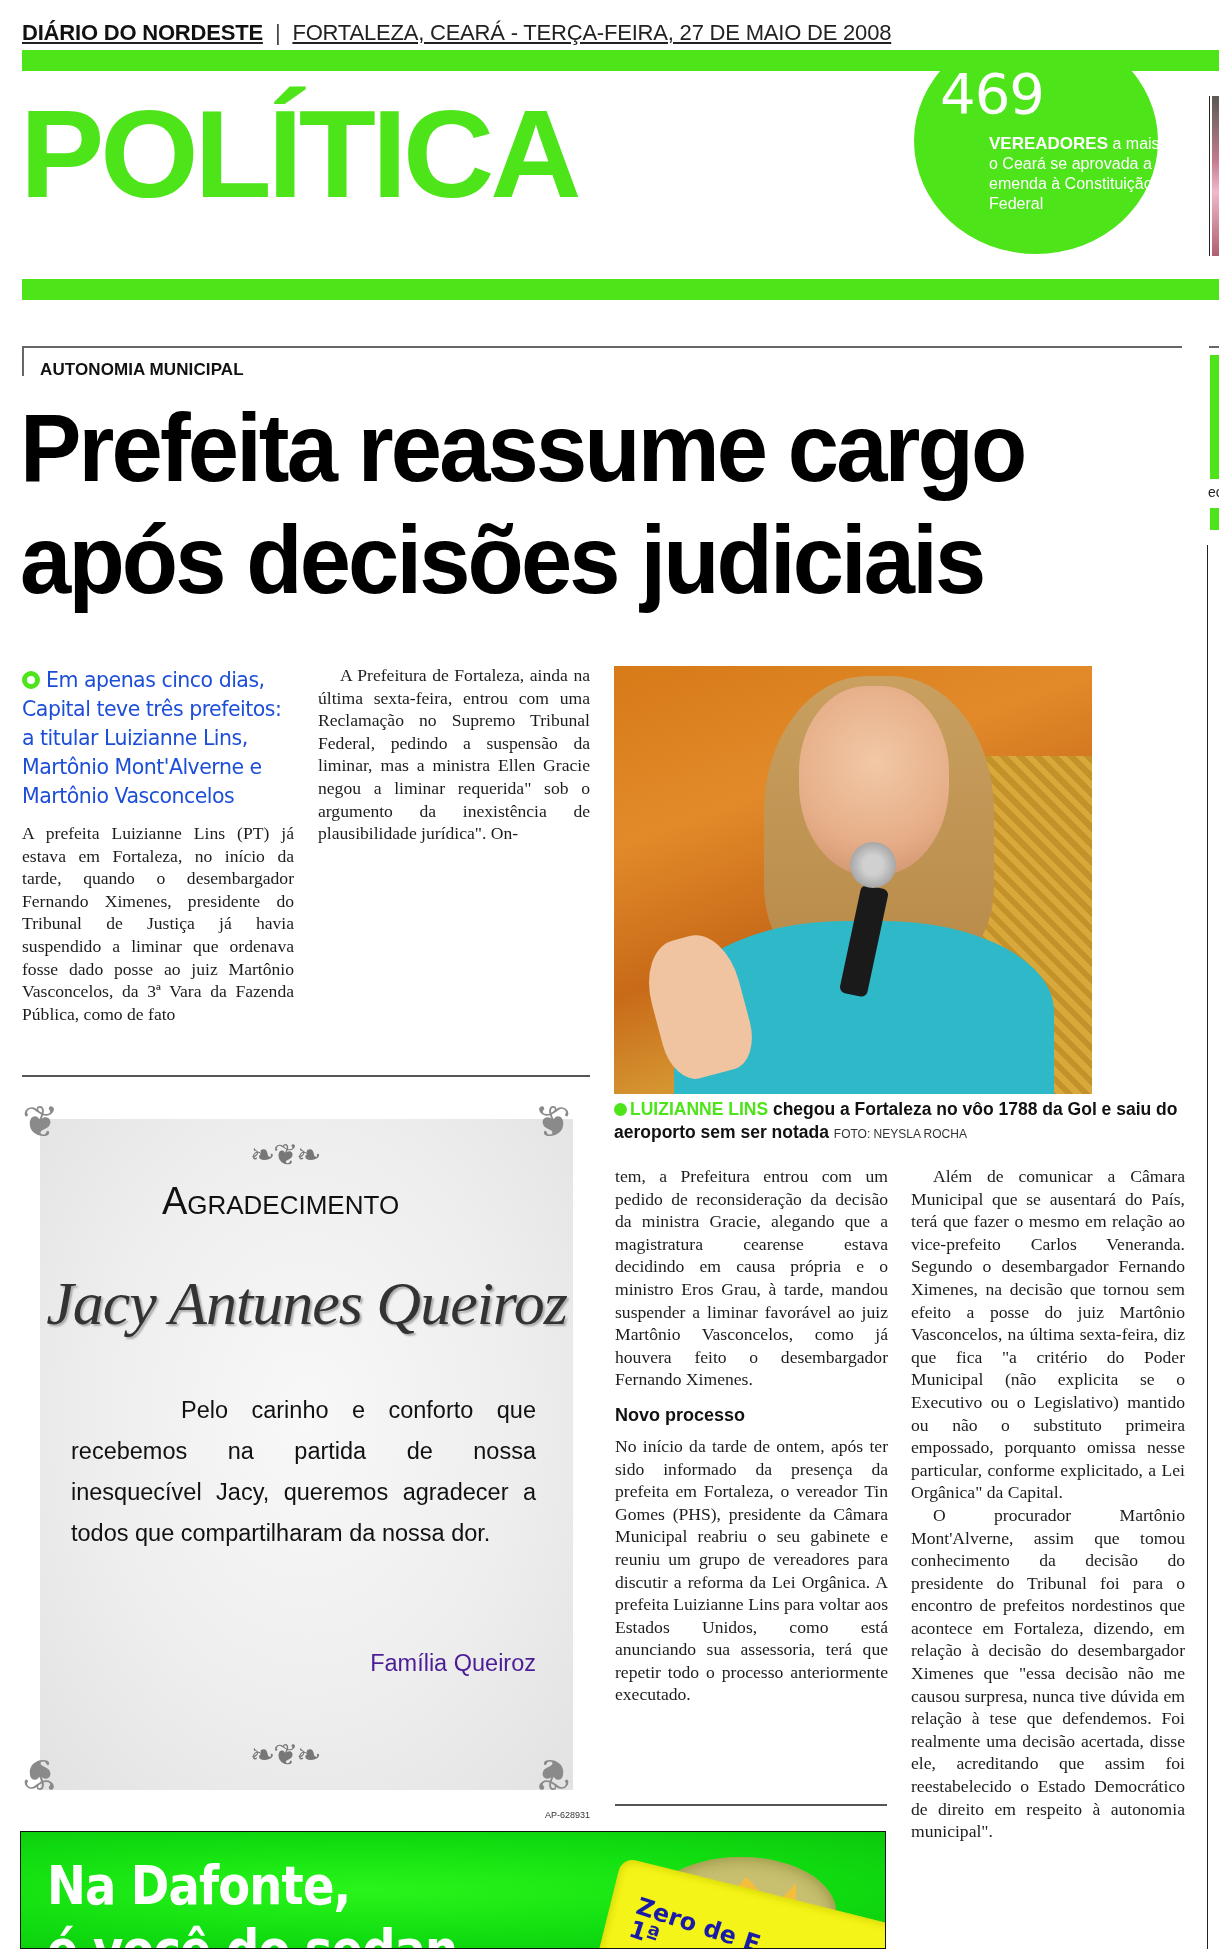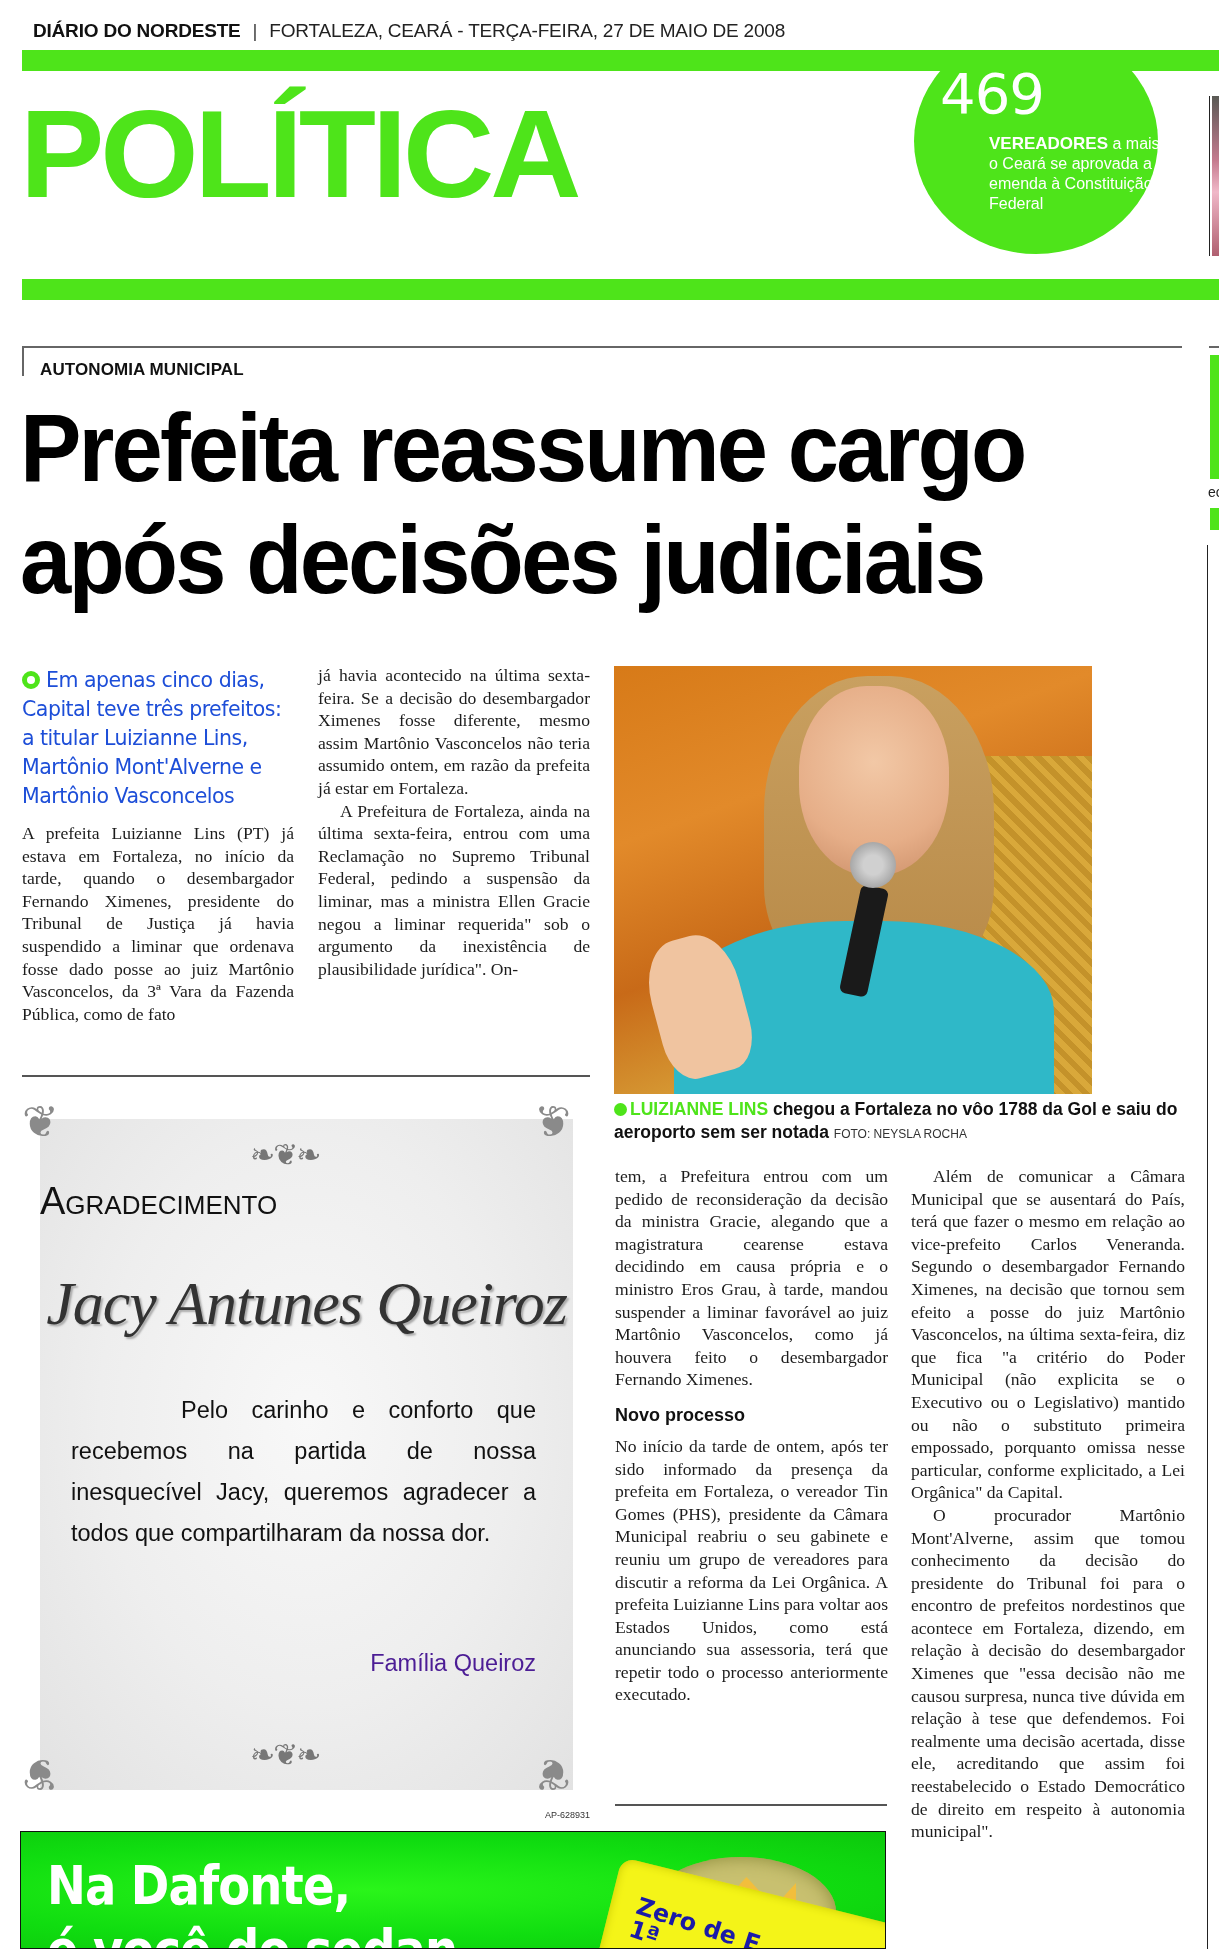--- a/index.html
+++ b/index.html
@@ -2,21 +2,21 @@
 <html><head>
 <meta charset="utf-8">
 <style>
   * { box-sizing: border-box; margin: 0; padding: 0; }
   html, body { width: 1219px; height: 1949px; background: #ffffff; overflow: hidden; }
   body { position: relative; font-family: "Liberation Serif", serif; color: #1a1a1a; }
 
   .abs { position: absolute; }
 
   
-  .topline { left: 33px; top: 20px; height: 26px; font-family: "Liberation Sans", sans-serif; font-size: 19px; color: #222; white-space: nowrap; letter-spacing: -0.2px; }
+  .topline { left: 22px; top: 20px; height: 26px; font-family: "Liberation Sans", sans-serif; font-size: 22px; color: #222; white-space: nowrap; letter-spacing: -0.2px; text-decoration: underline; }
   .topline .brand { font-weight: bold; color: #111; }
   .topline .sep { display: inline-block; margin: 0 12px; color: #444; }
   .greenbar-top { left: 22px; top: 50px; width: 1197px; height: 21px; background: #4ee41a; }
   .section-title { left: 20px; top: 92px; font-family: "Liberation Sans", sans-serif; font-weight: bold; font-size: 124px; line-height: 1; color: #4ee41a; letter-spacing: -4px; transform: scaleX(1.02); transform-origin: left top; }
   .stat-circle { left: 914px; top: 28px; width: 244px; height: 226px; border-radius: 50%; background: #4ee41a; clip-path: inset(43px 0 0 0); }
   .stat-number { left: 940px; top: 66px; font-family: "DejaVu Sans", sans-serif; font-size: 56px; line-height: 1; color: #ffffff; font-weight: normal; letter-spacing: -1px; }
   .stat-text { left: 941px; top: 134px; width: 210px; font-family: "Liberation Sans", sans-serif; font-size: 16px; line-height: 20px; color: #ffffff; margin-left: 48px; }
   .stat-text b { font-weight: bold; font-size: 17px; }
   .right-thumb-line { left: 1209px; top: 96px; width: 1px; height: 160px; background: #222; }
   .right-thumb { left: 1212px; top: 96px; width: 7px; height: 160px; background: linear-gradient(#5a5a55, #c47a8e 40%, #f0b8c8 60%, #b06070); }
@@ -69,21 +69,21 @@
   .ad-card { left: 40px; top: 1119px; width: 533px; height: 671px; background: radial-gradient(ellipse at 50% 45%, #f8f8f8 0%, #eeeeee 55%, #e2e2e2 100%); }
   .orn { position: absolute; color: #8a8a8a; font-family: "DejaVu Sans", sans-serif; line-height: 1; }
   .orn-corner { font-size: 44px; }
   .orn-tl { left: 22px; top: 1100px; }
   .orn-tr { left: 534px; top: 1100px; transform: scaleX(-1); }
   .orn-bl { left: 22px; top: 1752px; transform: scaleY(-1); }
   .orn-br { left: 534px; top: 1752px; transform: scale(-1,-1); }
   .orn-center { font-size: 30px; color: #777; letter-spacing: -2px; }
   .orn-top { left: 250px; top: 1140px; }
   .orn-bot { left: 250px; top: 1740px; }
-  .ad-title { left: 40px; top: 1180px; width: 481px; font-family: "Liberation Sans", sans-serif; font-size: 26px; color: #111; letter-spacing: 0px; }
+  .ad-title { left: 40px; top: 1180px; width: 481px; text-align: center; font-family: "Liberation Sans", sans-serif; font-size: 26px; color: #111; letter-spacing: 0px; }
   .ad-title .big { font-size: 38px; }
   .ad-name { left: 40px; top: 1268px; width: 533px; text-align: center; font-family: "Liberation Serif", serif; font-style: italic; font-size: 62px; color: #333; text-shadow: 2px 2px 2px #aaa; letter-spacing: -1px; }
   .ad-body { left: 71px; top: 1390px; width: 465px; font-family: "Liberation Sans", sans-serif; font-size: 23.5px; line-height: 41px; color: #111; text-align: justify; text-indent: 110px; }
   .ad-sign { left: 300px; top: 1650px; width: 236px; text-align: right; font-family: "Liberation Sans", sans-serif; font-size: 23.5px; color: #4c1d95; }
   .ad-code { left: 500px; top: 1810px; width: 90px; text-align: right; font-family: "Liberation Sans", sans-serif; font-size: 9px; color: #333; }
 
   
   .bottom-ad { left: 20px; top: 1831px; width: 866px; height: 118px; background: radial-gradient(ellipse at 40% 50%, #2af51a 0%, #10dd10 60%, #0cc80c 100%); border: 1px solid #111; overflow: hidden; }
   .bottom-ad .headline-ad { position: absolute; left: 26px; top: 22px; font-family: "DejaVu Sans", sans-serif; font-weight: bold; font-size: 54px; line-height: 64px; color: #ffffff; letter-spacing: -1px; transform: scaleX(0.86); transform-origin: left top; }
   .bottom-ad .crown { position: absolute; left: 625px; top: 25px; width: 190px; height: 110px; border-radius: 50% 50% 10% 10%; background: #c8c070; box-shadow: inset 0 0 18px #8a8a3a; }
@@ -122,21 +122,20 @@
 <div class="abs side-green2"></div>
 <div class="abs right-vline"></div>
 
 <div class="abs lead"><span class="bullet"></span><span>Em apenas cinco dias, Capital teve três prefeitos: a titular Luizianne Lins, Martônio Mont'Alverne e Martônio Vasconcelos</span></div>
 
 <div class="abs col col1">
   <p>A prefeita Luizianne Lins (PT) já estava em Fortaleza, no início da tarde, quando o desembargador Fernando Ximenes, presidente do Tribunal de Justiça já havia suspendido a liminar que ordenava fosse dado posse ao juiz Martônio Vasconcelos, da 3ª Vara da Fazenda Pública, como de fato</p>
 </div>
 
 <div class="abs col col2">
-  <p>já havia acontecido na última sexta-feira. Se a decisão do desembargador Ximenes fosse diferente, mesmo assim Martônio Vasconcelos não teria assumido ontem, em razão da prefeita já estar em Fortaleza.</p>
   <p class="indent">A Prefeitura de Fortaleza, ainda na última sexta-feira, entrou com uma Reclamação no Supremo Tribunal Federal, pedindo a suspensão da liminar, mas a ministra Ellen Gracie negou a liminar requerida" sob o argumento da inexistência de plausibilidade jurídica". On-</p>
 </div>
 
 <div class="abs left-rule"></div>
 
 <div class="abs photo" aria-label="Luizianne Lins speaking into a microphone">
   <div class="wall"></div>
   <div class="hair"></div>
   <div class="face"></div>
   <div class="shirt"></div>

